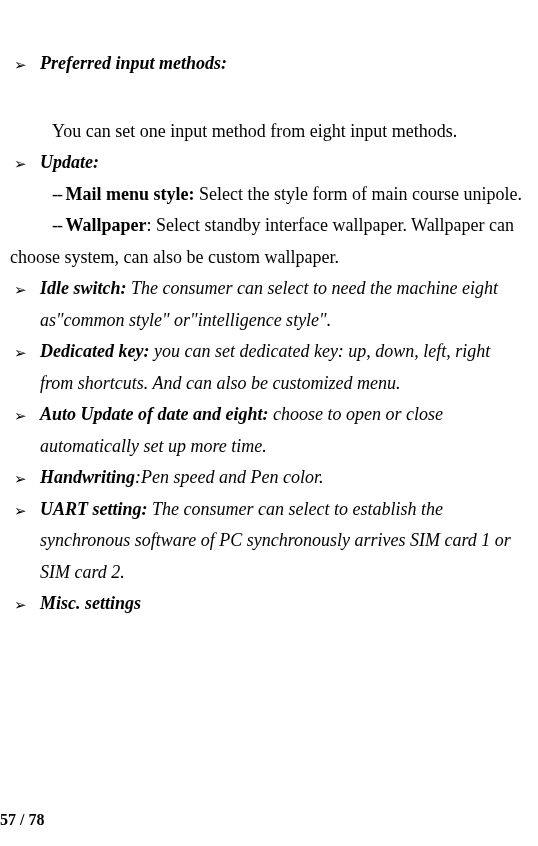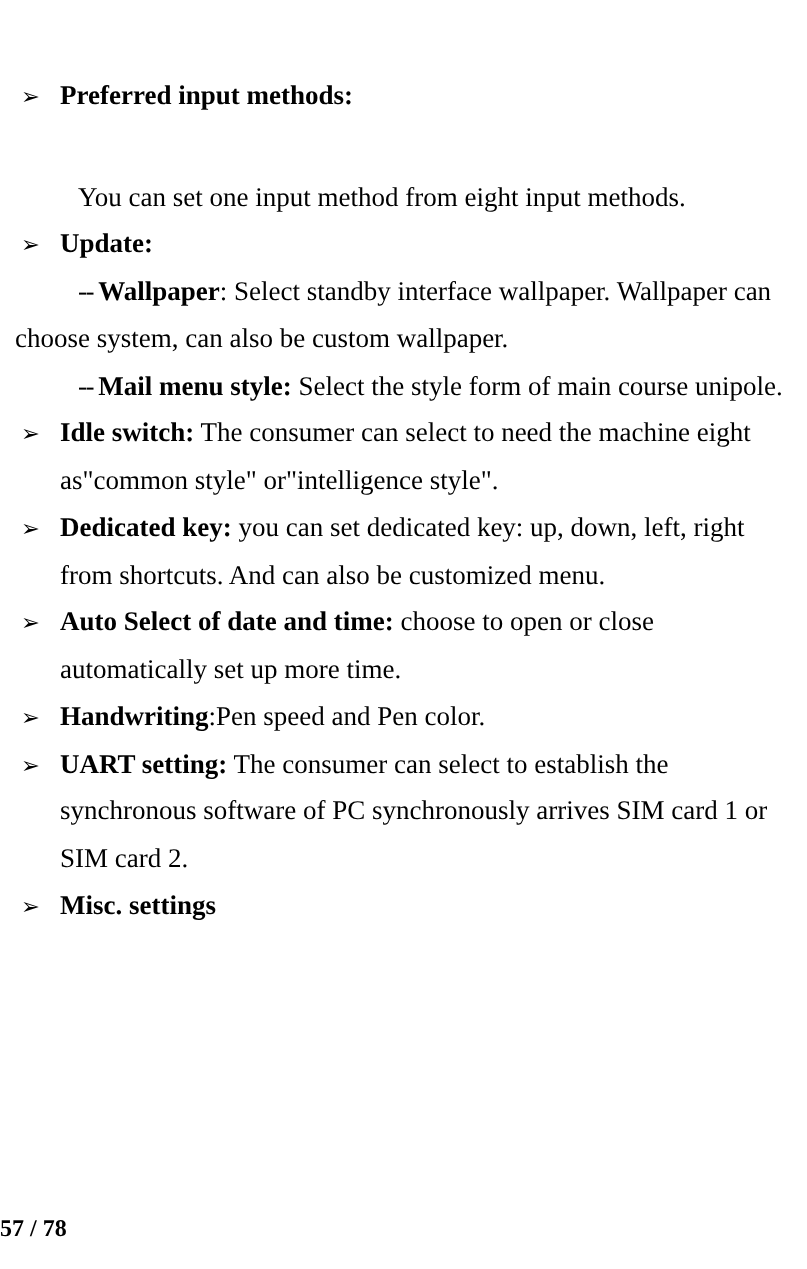--- a/index.html
+++ b/index.html
@@ -28,20 +28,21 @@
     }
     .bullet-marker {
       width: 30px;
       flex-shrink: 0;
       font-size: 15px;
       padding-top: 4px;
       padding-left: 4px;
     }
     .bullet-body {
       flex: 1;
+      font-style: italic;
     }
     .bullet-text-indent {
       padding-left: 42px;
       margin-top: 36px;
     }
     .sub-item {
       padding-left: 42px;
     }
     b {
       font-weight: bold;
@@ -72,44 +73,44 @@
   </div>
   <div class="bullet-text-indent">You can set one input method from eight input methods.</div>
 
   <div class="bullet-item">
     <div class="bullet-marker">➢</div>
     <div class="bullet-body">
       <b>Update:</b>
     </div>
   </div>
   <div>
-    <span class="sub-item"><span class="dashes">-- </span><b>Wallpaper</b></span><span>: Select standby interface wallpaper. Wallpaper can choose system, can also be custom wallpaper.</span>
+    <span class="sub-item"><span class="dashes">-- </span><b>Mail menu style:</b></span><span> Select the style form of main course unipole.</span>
   </div>
   <div>
-    <span class="sub-item"><span class="dashes">-- </span><b>Mail menu style:</b></span><span> Select the style form of main course unipole.</span>
+    <span class="sub-item"><span class="dashes">-- </span><b>Wallpaper</b></span><span>: Select standby interface wallpaper. Wallpaper can choose system, can also be custom wallpaper.</span>
   </div>
 
   <div class="bullet-item">
     <div class="bullet-marker">➢</div>
     <div class="bullet-body">
       <b>Idle switch:</b><span> The consumer can select to need the machine eight as"common style" or"intelligence style".</span>
     </div>
   </div>
 
   <div class="bullet-item">
     <div class="bullet-marker">➢</div>
     <div class="bullet-body">
       <b>Dedicated key:</b><span> you can set dedicated key: up, down, left, right from shortcuts. And can also be customized menu.</span>
     </div>
   </div>
 
   <div class="bullet-item">
     <div class="bullet-marker">➢</div>
     <div class="bullet-body">
-      <b>Auto Select of date and time:</b><span> choose to open or close automatically set up more time.</span>
+      <b>Auto Update of date and eight:</b><span> choose to open or close automatically set up more time.</span>
     </div>
   </div>
 
   <div class="bullet-item">
     <div class="bullet-marker">➢</div>
     <div class="bullet-body">
       <b>Handwriting</b><span>:Pen speed and Pen color.</span>
     </div>
   </div>
 

